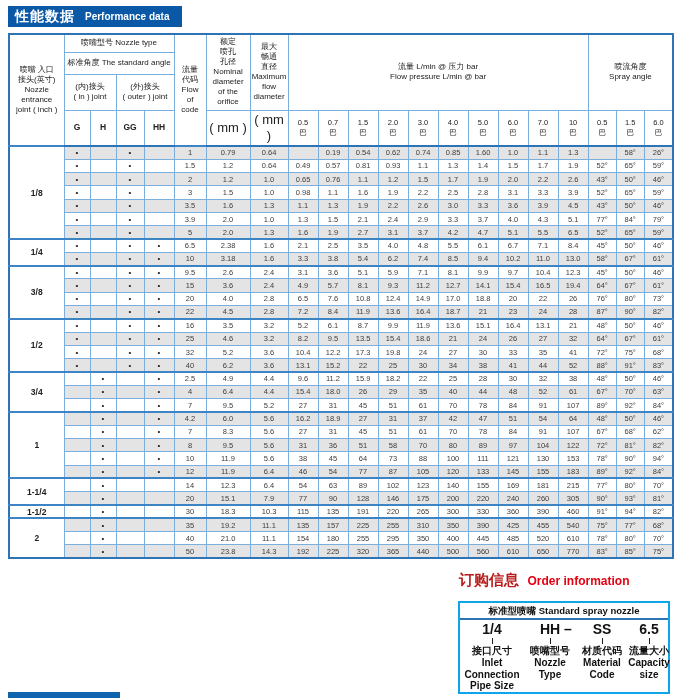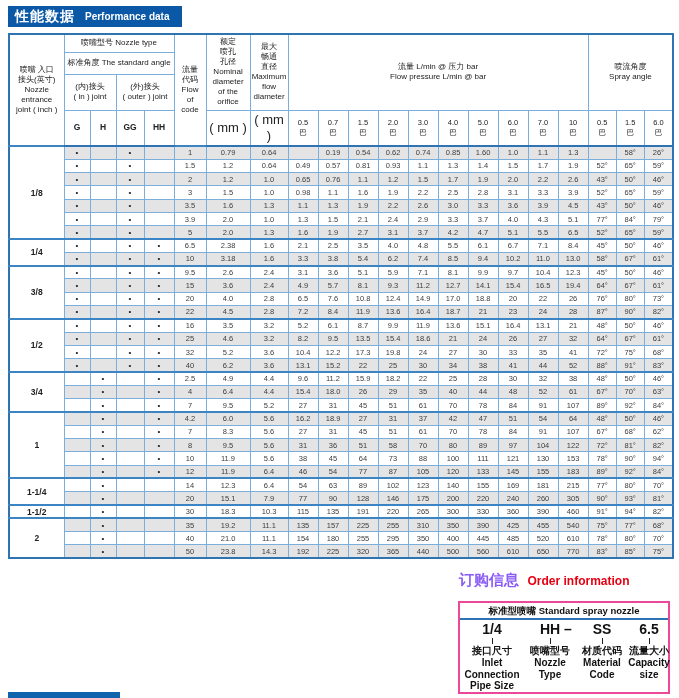--- a/index.html
+++ b/index.html
@@ -31,25 +31,25 @@
 
   .perf tbody tr{height:13.3px;}
   .perf td{font-size:7.5px;color:#3c3c3c;background:#fff;}
   .perf tr.shade td{background:#e4e4e4;}
   .perf td.size-cell{font-size:8.5px;font-weight:bold;color:#222;background:#fff !important;}
   .perf td.dot-cell{font-size:8px;color:#222;}
   .perf tr.sec-start td{border-top:2px solid #3d84c4;}
 
   
   .order-title{position:absolute;left:459px;top:571px;white-space:nowrap;}
-  .order-title .zh{color:#8b5cf6;font-size:15px;font-weight:bold;}
+  .order-title .zh{color:#b91c1c;font-size:15px;font-weight:bold;}
   .order-title .en{color:#e60012;font-size:12px;font-weight:bold;margin-left:4px;}
 
   .order-box{position:absolute;left:458px;top:601px;width:212px;height:93px;
-             border:2px solid #ec4899;background:#fff;box-sizing:border-box;}
+             border:2px solid #0ea5e9;background:#fff;box-sizing:border-box;}
   .box-head{height:15px;line-height:15px;text-align:center;font-size:9.5px;font-weight:bold;
             color:#111;border-bottom:2px solid #2e74b5;}
   .code-grid{position:relative;display:grid;grid-template-columns:64px 52px 52px 42px;
              padding-top:2px;}
   .part{text-align:center;}
   .part .code{font-size:14px;font-weight:bold;color:#111;line-height:15px;display:block;}
   .part .tick{display:block;width:1px;height:6px;background:#222;margin:1px auto 1px auto;}
   .part .lbl{display:block;font-size:10px;font-weight:bold;color:#111;line-height:1.18;
              white-space:pre-line;}
   .dash{position:absolute;left:104px;top:2px;font-size:14px;font-weight:bold;color:#111;

